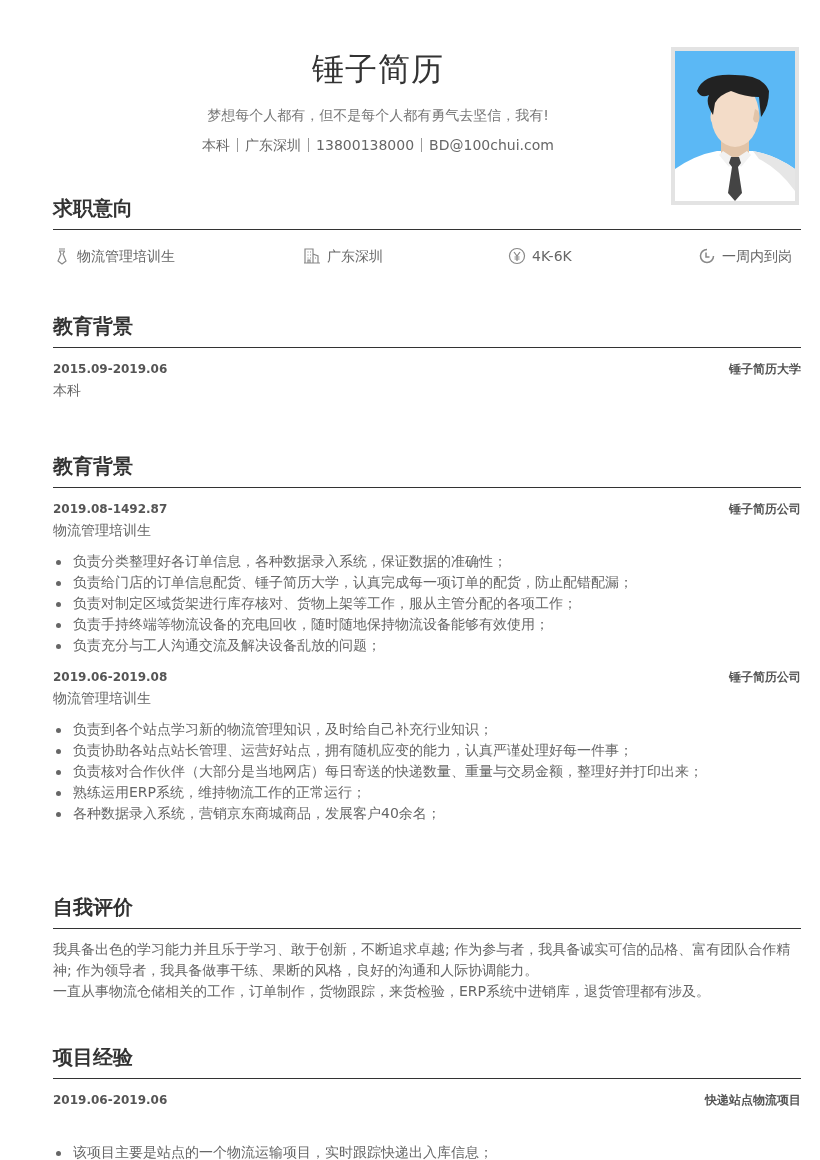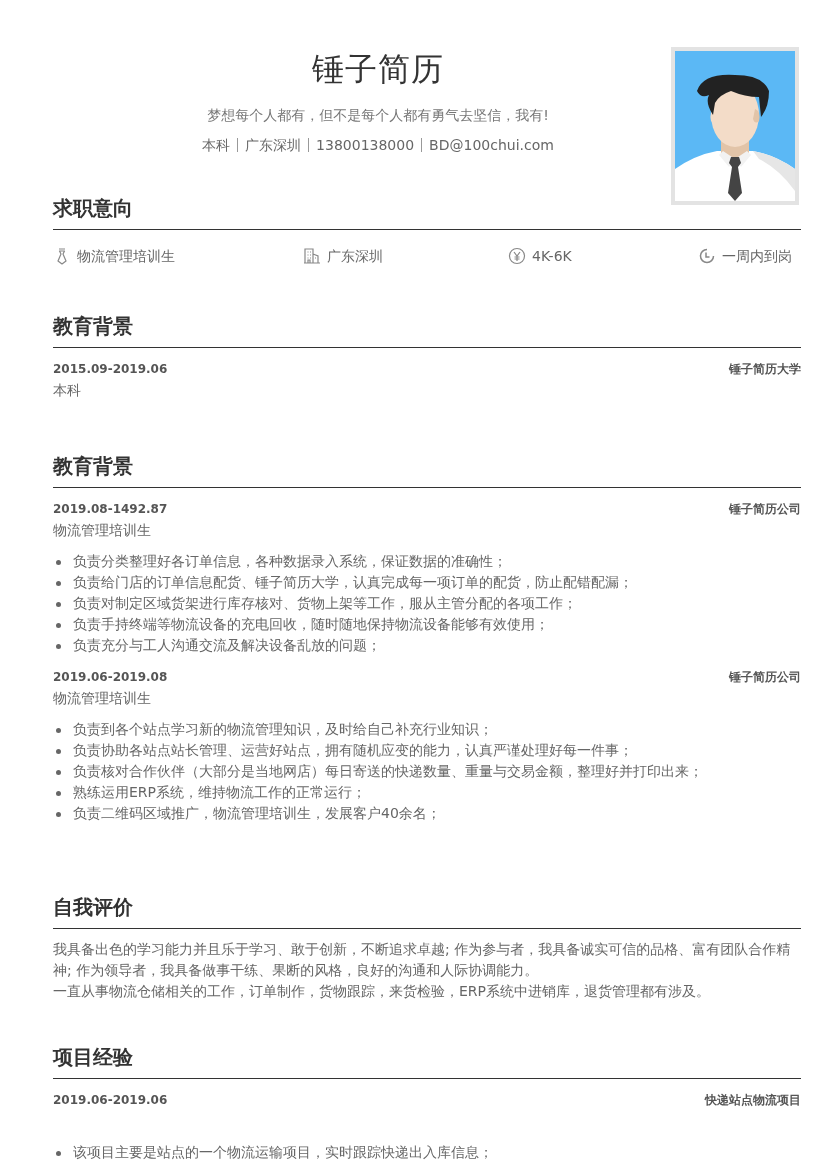--- a/index.html
+++ b/index.html
@@ -128,21 +128,21 @@
       <div class="entry-head">
         <span>2019.06-2019.08</span>
         <span>锤子简历公司</span>
       </div>
       <div class="entry-sub">物流管理培训生</div>
       <ul class="bullets">
         <li>负责到各个站点学习新的物流管理知识，及时给自己补充行业知识；</li>
         <li>负责协助各站点站长管理、运营好站点，拥有随机应变的能力，认真严谨处理好每一件事；</li>
         <li>负责核对合作伙伴（大部分是当地网店）每日寄送的快递数量、重量与交易金额，整理好并打印出来；</li>
         <li>熟练运用ERP系统，维持物流工作的正常运行；</li>
-        <li>负责二维码区域推广，物流管理培训生，发展客户40余名；</li>
+        <li>各种数据录入系统，营销京东商城商品，发展客户40余名；</li>
       </ul>
     </div>
   </div>
 
   <div class="section" style="top:892px;">
     <div class="sec-title">自我评价</div>
     <div class="sec-line"></div>
     <div class="para">
       <div>我具备出色的学习能力并且乐于学习、敢于创新，不断追求卓越; 作为参与者，我具备诚实可信的品格、富有团队合作精神; 作为领导者，我具备做事干练、果断的风格，良好的沟通和人际协调能力。</div>
       <div>一直从事物流仓储相关的工作，订单制作，货物跟踪，来货检验，ERP系统中进销库，退货管理都有涉及。</div>

